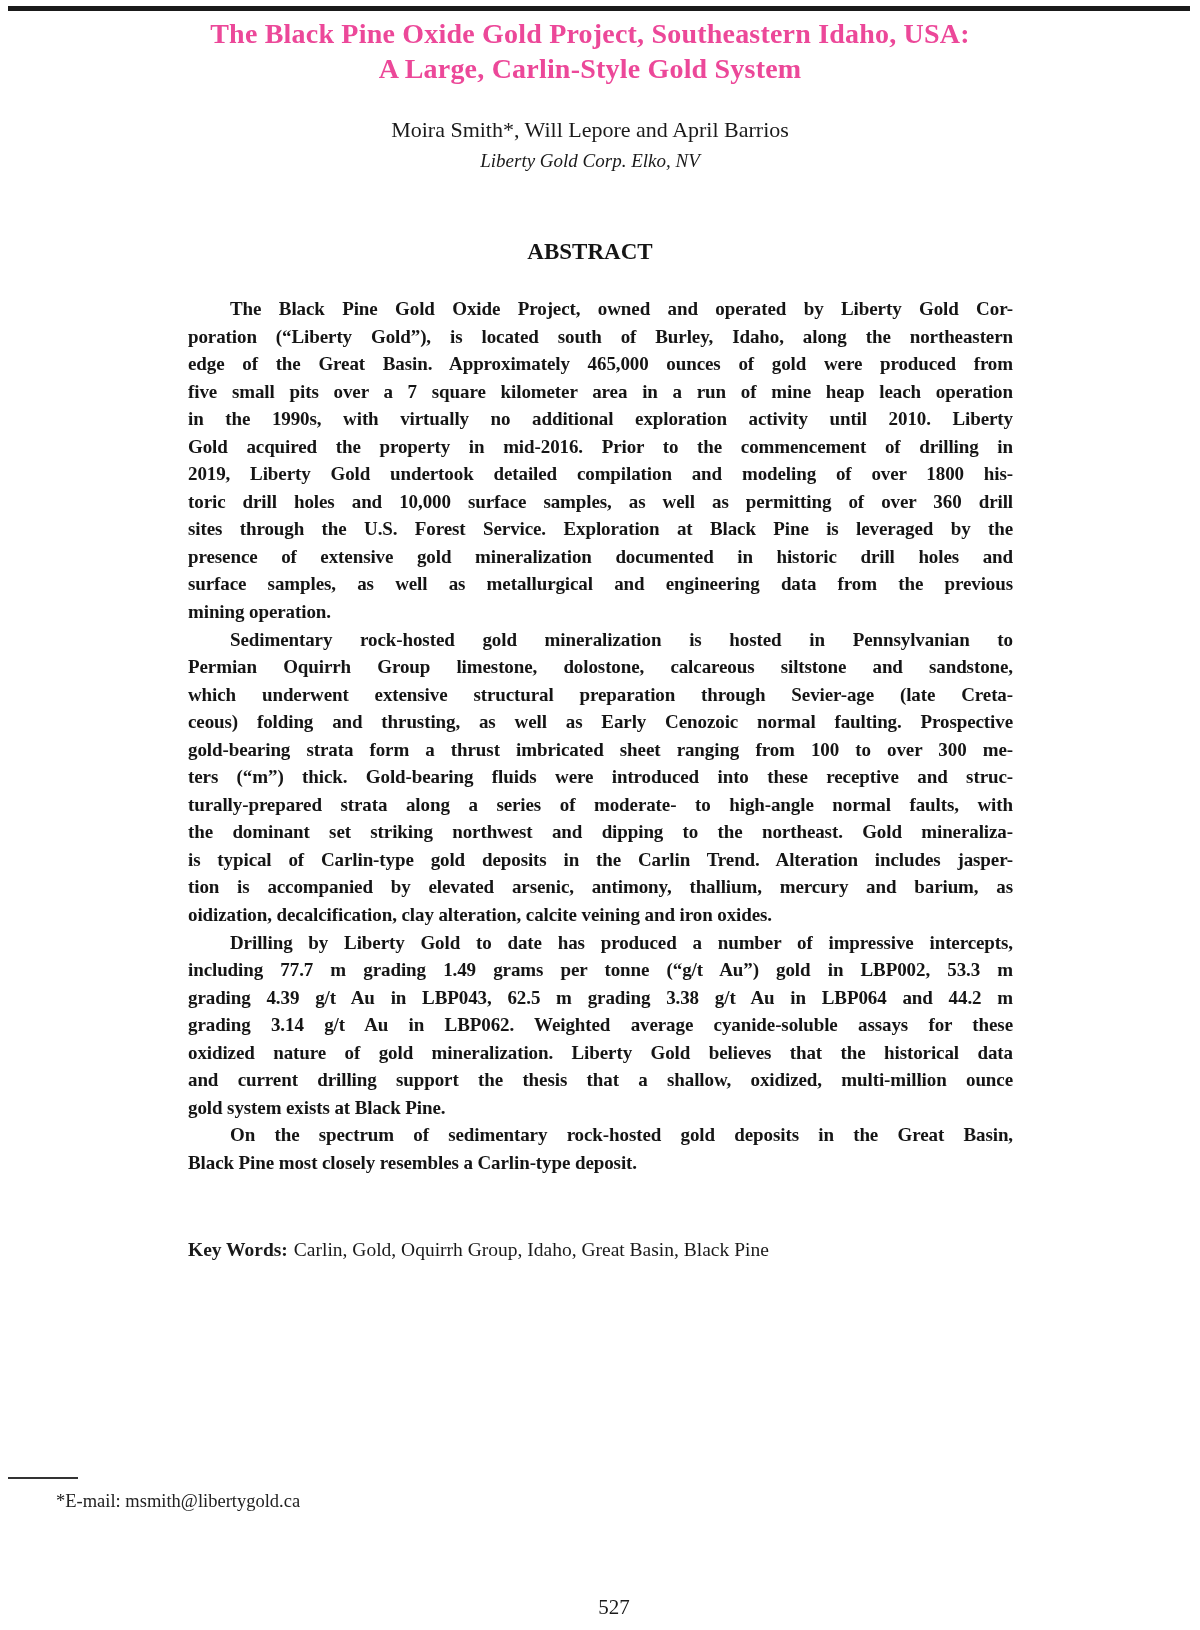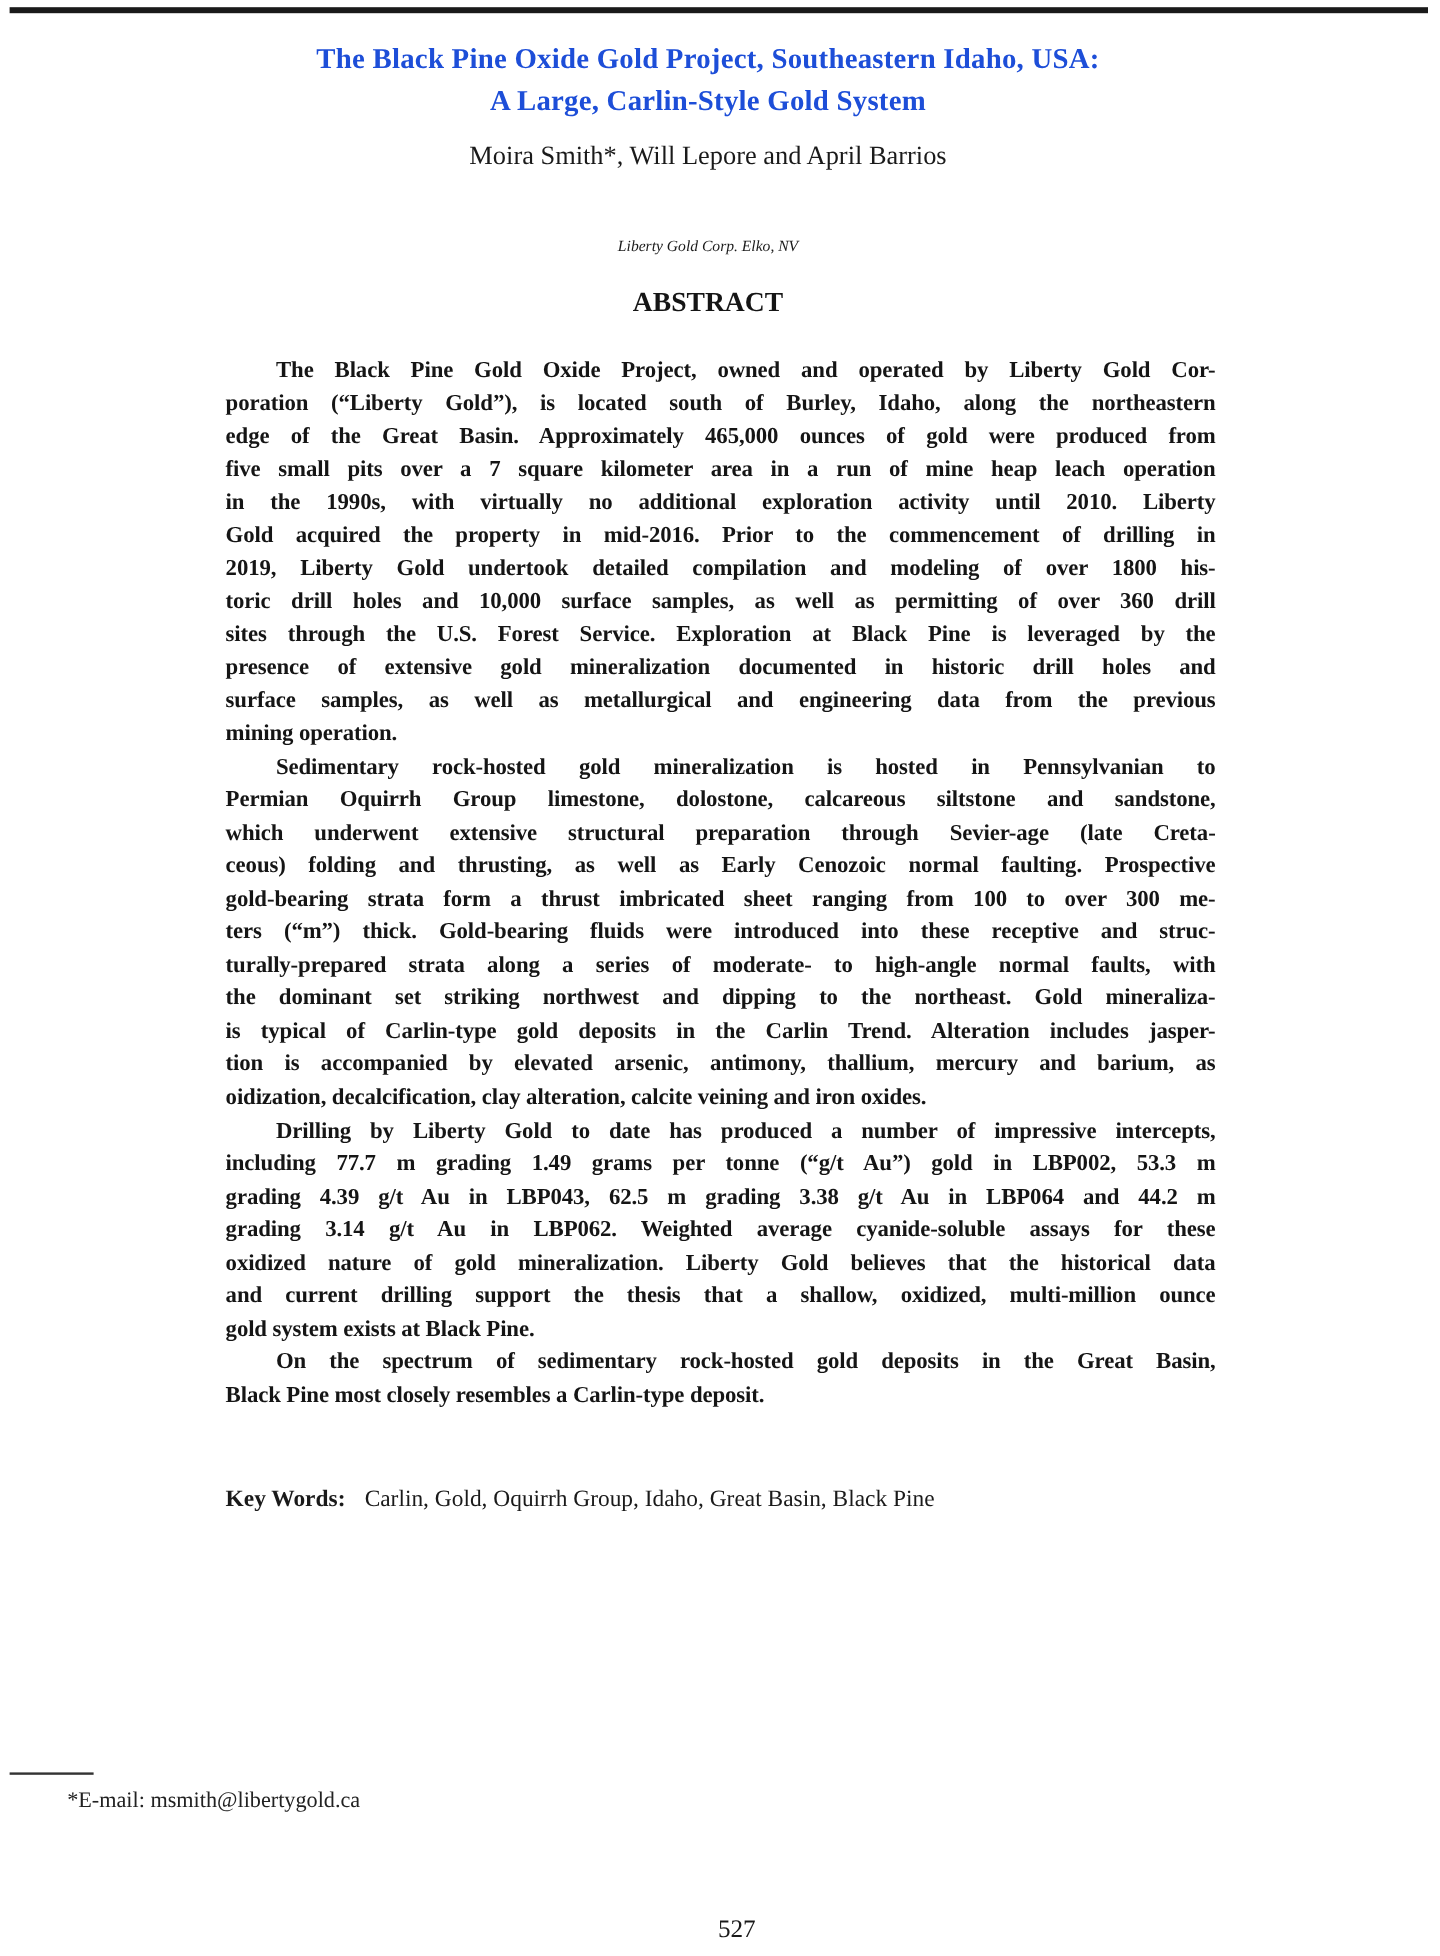--- a/index.html
+++ b/index.html
@@ -10,40 +10,39 @@
     margin:0 auto;
     font-family:"Liberation Serif", serif;
     color:#111111;
     overflow:hidden;
   }
   #top-rule{
     position:absolute;left:8px;top:6px;
     width:1182px;height:5px;background:#1a1a1a;
   }
   #title{
-    position:absolute;left:0;top:33px;width:1180px;
+    position:absolute;left:0;top:16px;width:1180px;
     text-align:center;
     font-weight:bold;
-    font-size:24px;line-height:35px;
+    font-size:28px;line-height:35px;
     letter-spacing:0.2px;
-    color:#1d4ed8;
+    color:#ec4899;
   }
   #authors{
     position:absolute;left:0;top:117px;width:1180px;
     text-align:center;
     font-size:22px;line-height:26px;
     color:#1a1a1a;
   }
   #affiliation{
     position:absolute;left:0;top:149px;width:1180px;
     text-align:center;
     font-style:italic;
-    font-size:13px;line-height:23px;
+    font-size:19px;line-height:23px;
     color:#1a1a1a;
-    margin-top:44px;
   }
   #abstract-heading{
     position:absolute;left:0;top:238px;width:1180px;
     text-align:center;
     font-weight:bold;
     font-size:23px;line-height:27px;
     color:#151515;
   }
   #abstract-body{
     position:absolute;left:188px;top:295px;width:825px;
@@ -59,21 +58,21 @@
     overflow:visible;
     white-space:nowrap;
   }
   #abstract-body .line.first{padding-left:42px;}
   #abstract-body .line.last{text-align-last:left;}
   #keywords{
     position:absolute;left:188px;top:1238px;width:825px;
     font-size:19.5px;line-height:24px;
     color:#1a1a1a;
   }
-  #keywords .kw-label{font-weight:bold;margin-right:16px;}
+  #keywords .kw-label{font-weight:bold;margin-right:6px;}
   #footnote-rule{
     position:absolute;left:8px;top:1477px;
     width:70px;height:2px;background:#333333;
   }
   #footnote{
     position:absolute;left:32px;top:1490px;
     font-size:18.5px;line-height:23px;
     color:#222222;
     margin-left:24px;
   }

